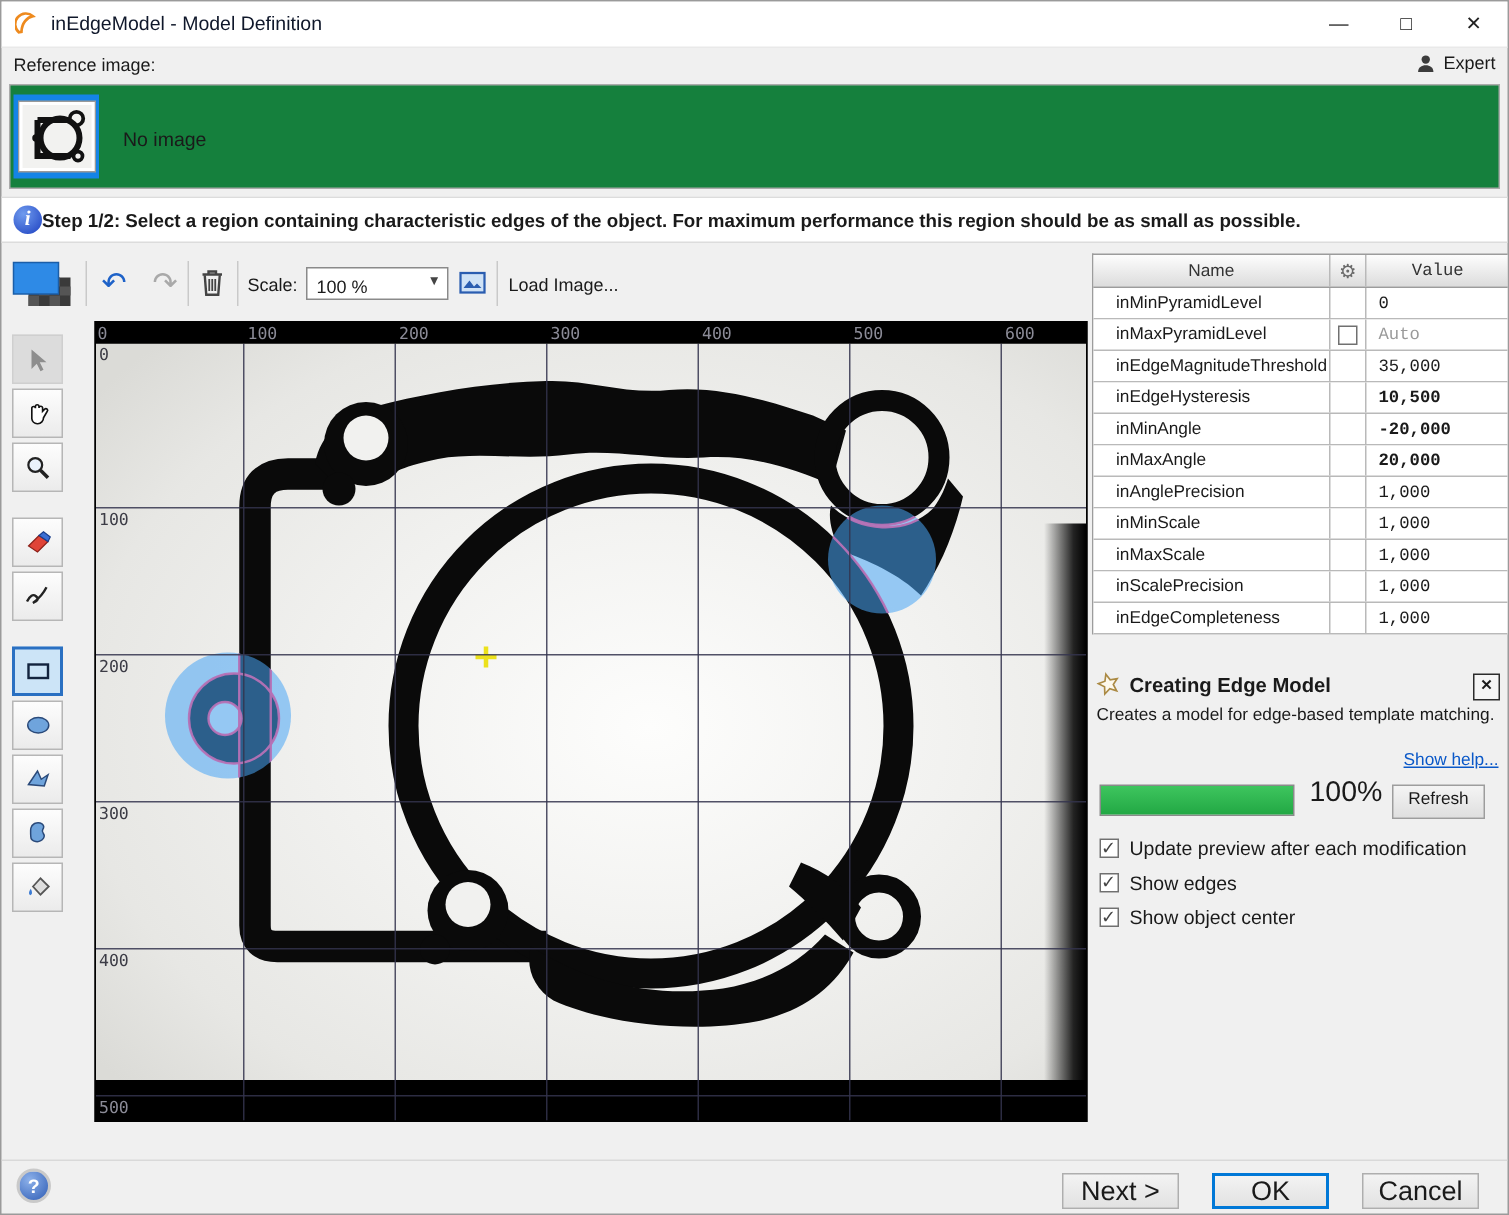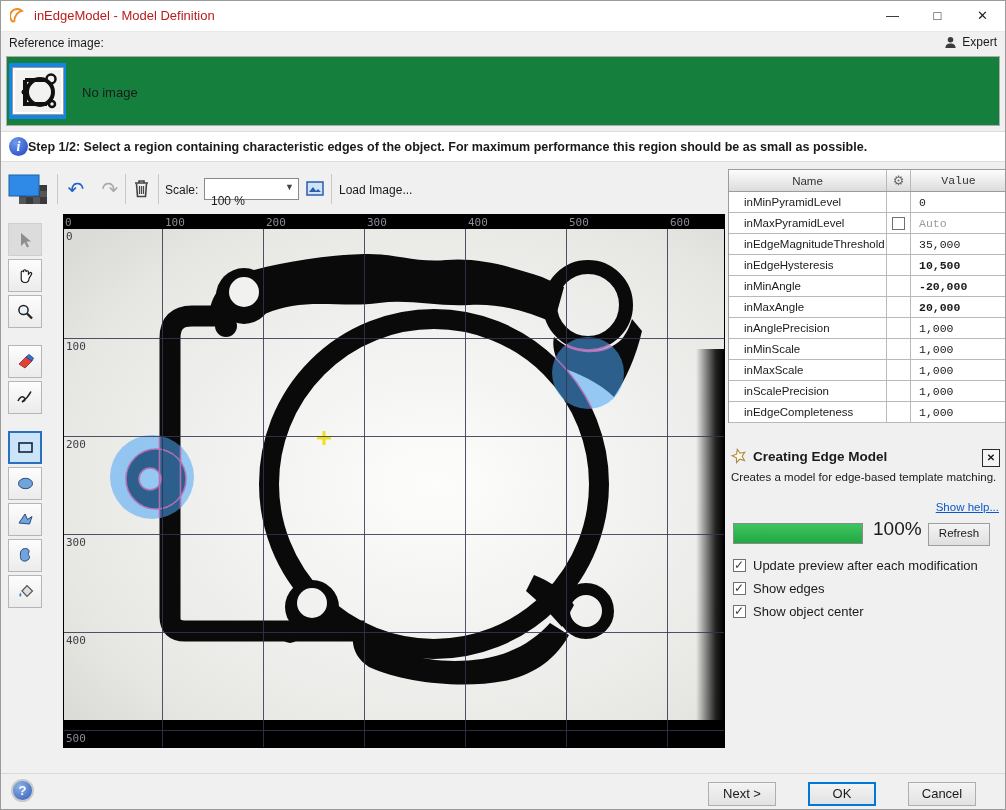--- a/index.html
+++ b/index.html
@@ -1,21 +1,21 @@
 <!DOCTYPE html>
 <html><head>
 <meta charset="utf-8">
 <style>
   html,body{margin:0;padding:0;background:#777;}
   #win{position:relative;width:1006px;height:810px;background:#f0f0f0;font-family:"Liberation Sans",sans-serif;
        border:1px solid #9a9a9a;box-sizing:border-box;overflow:hidden;color:#1a1a1a;}
   
   #titlebar{position:absolute;left:0;top:0;width:100%;height:30px;background:#fff;border-bottom:1px solid #e9e9e9;}
   #titlebar .logo{position:absolute;left:9px;top:7px;width:16px;height:16px;}
-  #titlebar .title{position:absolute;left:33px;top:7px;font-size:13px;color:#b91c1c;}
+  #titlebar .title{position:absolute;left:33px;top:7px;font-size:13px;color:#0f172a;}
   .winbtn{position:absolute;top:0;width:45px;height:30px;text-align:center;line-height:30px;font-size:13px;color:#222;}
   #btn-min{right:90px;} #btn-max{right:45px;} #btn-close{right:0;}
   
   #ref-label{position:absolute;left:8px;top:35px;font-size:12px;}
   #expert{position:absolute;right:8px;top:34px;font-size:12px;display:flex;align-items:center;gap:5px;}
   #ref-box{position:absolute;left:5px;top:55px;width:994px;height:70px;background:#15803d;border:1px solid #ababab;box-sizing:border-box;}
   #thumb{position:absolute;left:2px;top:6px;width:57px;height:56px;background:#1484e6;display:flex;align-items:center;justify-content:center;}
   #thumb .pic{width:46px;height:42px;background:#f2f2f0;border:2px solid #fff;box-shadow:0 0 0 1px #999;}
   #no-image{position:absolute;left:75px;top:28px;font-size:13px;}
   
@@ -24,21 +24,21 @@
      font-family:"Liberation Serif",serif;font-style:italic;font-weight:bold;text-align:center;line-height:19px;font-size:14px;flex:0 0 auto;}
   #info-text{margin-left:0;font-size:12.5px;font-weight:bold;}
   
   .tbsep{position:absolute;top:173px;width:1px;height:30px;background:#c9c9c9;}
   #roi-swatch{position:absolute;left:4px;top:170px;width:47px;height:37px;}
   .tbtn{position:absolute;top:176px;font-size:20px;line-height:24px;text-align:center;width:26px;height:26px;}
   #undo{left:62px;color:#1e62c8;} #redo{left:96px;color:#a9a9a9;}
   #trash{left:131px;top:177px;position:absolute;}
   #scale-label{position:absolute;left:164px;top:182px;font-size:12px;}
   #scale-combo{position:absolute;left:203px;top:177px;width:95px;height:22px;background:#fff;border:1px solid #8a8a8a;box-sizing:border-box;font-size:12px;}
-  #scale-combo .val{position:absolute;left:6px;top:15px;}
+  #scale-combo .val{position:absolute;left:6px;top:5px;}
   #scale-combo .arr{position:absolute;right:4px;top:3px;font-size:9px;color:#444;}
   #fit-btn{position:absolute;left:304px;top:178px;width:20px;height:20px;}
   #load-image{position:absolute;left:338px;top:182px;font-size:12px;}
   
   .tool{position:absolute;left:7px;width:34px;height:33px;background:linear-gradient(#fdfdfd,#ebebeb);border:1px solid #b6b6b6;box-sizing:border-box;display:flex;align-items:center;justify-content:center;}
   .tool.disabled{background:#dcdcdc;border-color:#cfcfcf;}
   .tool.selected{background:#cce4f7;border:2px solid #2a70c2;}
   
   #canvas{position:absolute;left:62px;top:213px;width:660px;height:532px;border:1px solid #000;box-sizing:content-box;background:#000;}
   
@@ -61,21 +61,21 @@
   #help-link{position:absolute;right:4px;top:53px;color:#0a58c8;text-decoration:underline;font-size:11.5px;}
   #progress{position:absolute;left:2px;top:75px;width:130px;height:21px;border:1px solid #8a8a8a;background:#e8e8e8;box-sizing:border-box;}
   #progress .fill{height:100%;background:linear-gradient(#3ec55e,#22a844);}
   #pct{position:absolute;left:142px;top:70px;font-size:19px;}
   #refresh-btn{position:absolute;left:197px;top:75px;width:60px;height:21px;border:1px solid #9d9d9d;background:linear-gradient(#f4f4f4,#dfdfdf);font-size:11.5px;text-align:center;line-height:19px;}
   .opt{position:absolute;left:2px;display:flex;align-items:center;gap:7px;font-size:13px;}
   .cbx{width:13px;height:13px;border:1px solid #707070;background:#fff;box-sizing:border-box;position:relative;}
   .cbx.checked::after{content:"✓";position:absolute;left:0px;top:-2px;font-size:12px;color:#444;}
   
   #footer-line{position:absolute;left:0;top:772px;width:100%;height:1px;background:#d9d9d9;}
-  .fbtn{position:absolute;top:781px;width:68px;height:24px;border:1px solid #aeaeae;background:linear-gradient(#f3f3f3,#e2e2e2);font-size:13px;text-align:center;line-height:22px;box-sizing:border-box;}
+  .fbtn{position:absolute;top:781px;width:78px;height:24px;border:1px solid #aeaeae;background:linear-gradient(#f3f3f3,#e2e2e2);font-size:18px;text-align:center;line-height:22px;box-sizing:border-box;}
   #next-btn{left:707px;} #ok-btn{left:807px;border:2px solid #0078d7;line-height:20px;} #cancel-btn{left:907px;}
   #help-btn{position:absolute;left:10px;top:778px;width:23px;height:23px;border-radius:50%;background:radial-gradient(circle at 35% 30%,#8db1ea,#2f5db5);
       border:2px solid #c9c9c9;box-sizing:border-box;color:#fff;font-weight:bold;text-align:center;line-height:19px;font-size:13px;}
   svg{display:block;}
 </style>
 </head>
 <body>
 
 <div id="win">
 

